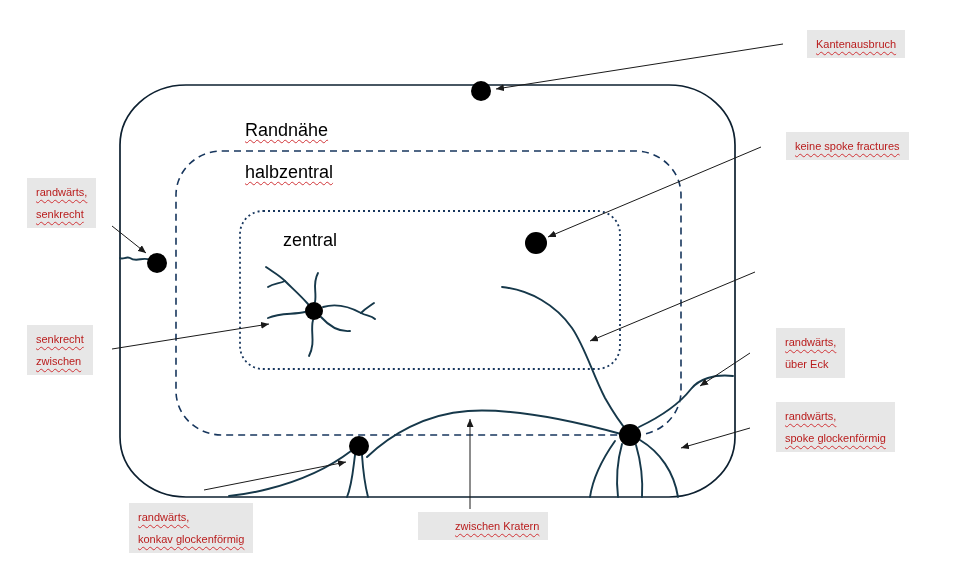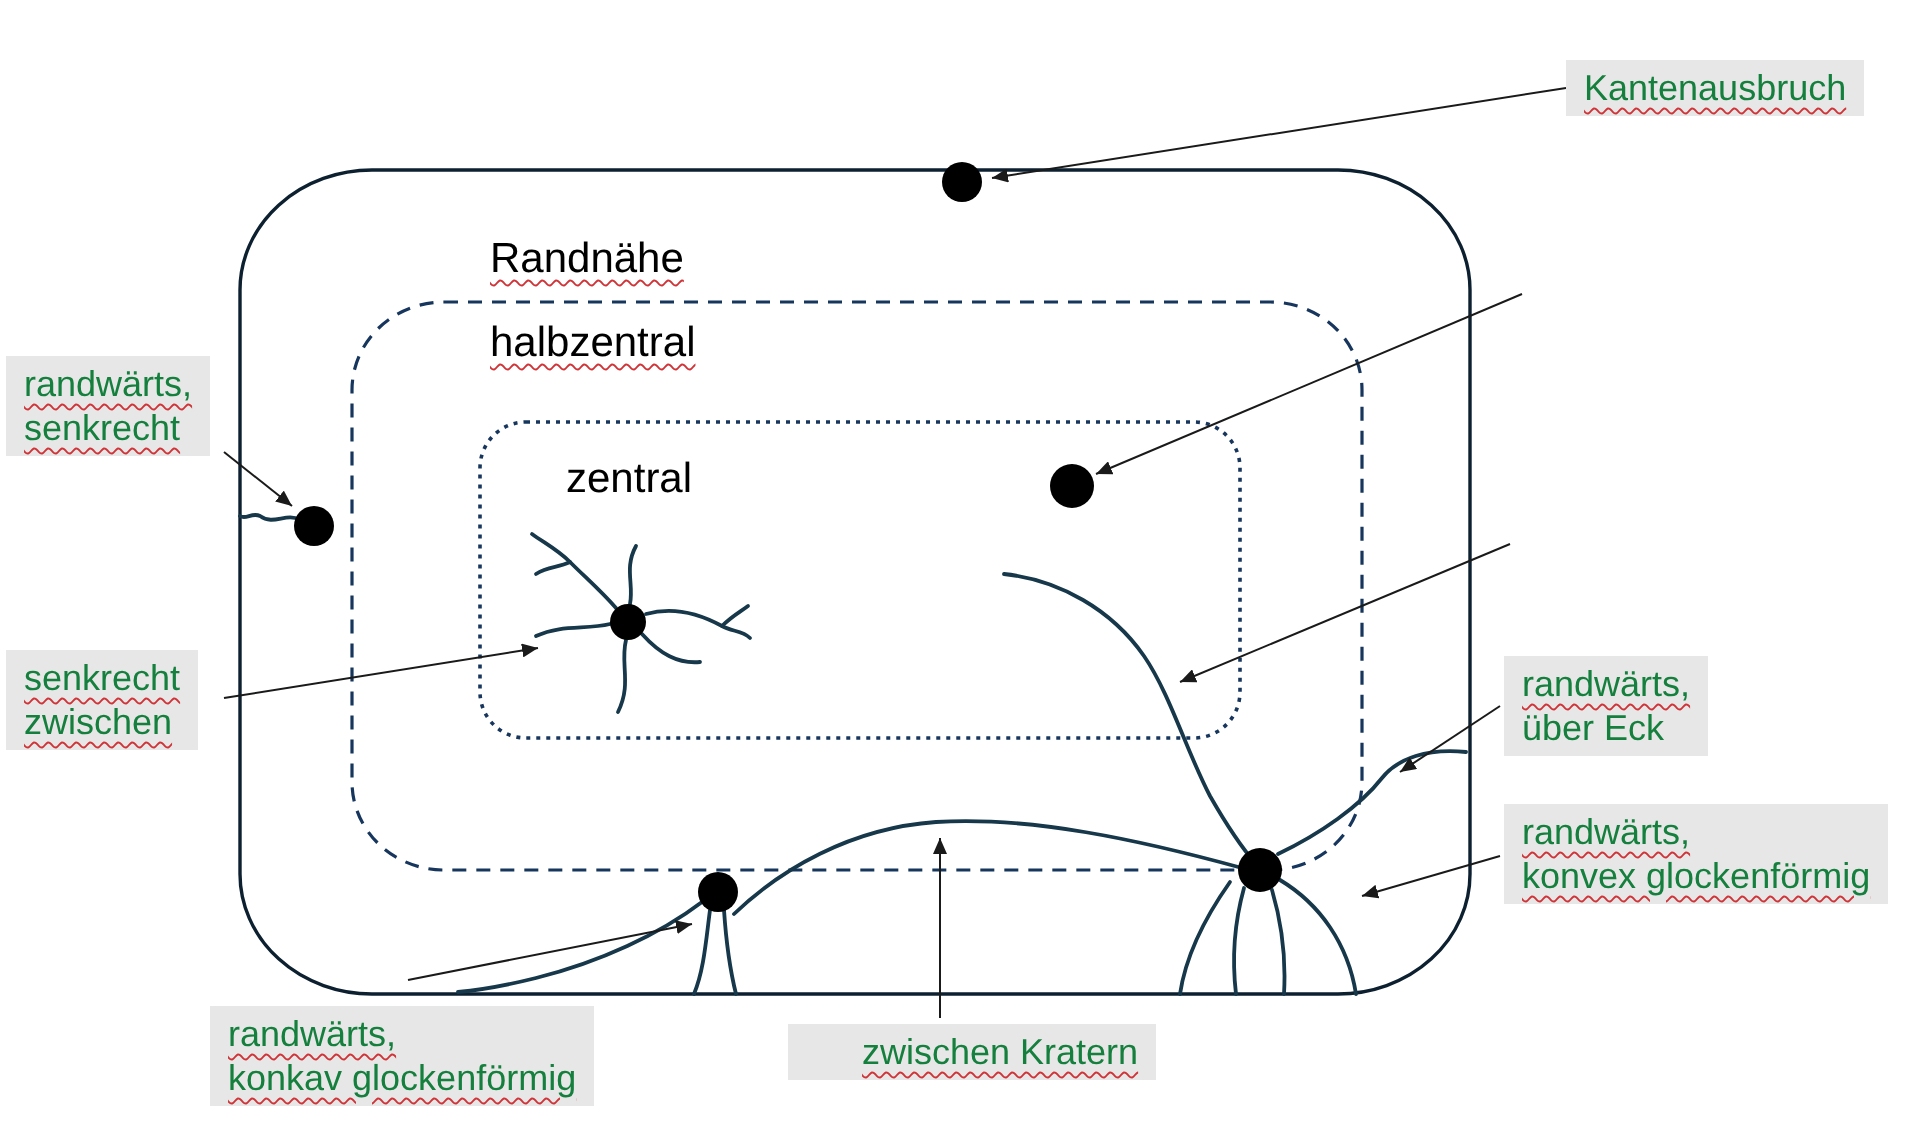--- a/index.html
+++ b/index.html
@@ -2,26 +2,26 @@
 <html><head>
 <meta charset="utf-8">
 <style>
   html,body{margin:0;padding:0;background:#ffffff;}
   #stage{
     position:relative;width:963px;height:565px;background:#ffffff;
     font-family:"Liberation Sans",sans-serif;color:#000;overflow:hidden;
   }
   #diagram-svg{position:absolute;left:0;top:0;}
   .lbl{
-    position:absolute;background:#e7e7e7;color:#15803d;
-    font-size:18px;line-height:22px;padding:3px 9px;white-space:nowrap;
+    position:absolute;background:#e7e7e7;color:#b91c1c;
+    font-size:11px;line-height:22px;padding:3px 9px;white-space:nowrap;margin-left:24px;
   }
   .lbl span{display:block;}
   .region{
-    position:absolute;color:#000;font-size:21px;line-height:20px;white-space:nowrap;
+    position:absolute;color:#000;font-size:18px;line-height:20px;white-space:nowrap;
   }
   .sp{
     text-decoration-line:underline;
     text-decoration-style:wavy;
     text-decoration-color:#d13438;
     text-decoration-thickness:1px;
     text-underline-offset:3px;
   }
 </style>
 </head>
@@ -100,40 +100,43 @@
     <span class="sp">halbzentral</span>
   </div>
   <div class="region" style="left:255px;top:230px;margin-left:28px;">
     <span>zentral</span>
   </div>
 
   <div class="lbl" style="left:783px;top:30px;">
     <span class="sp">Kantenausbruch</span>
   </div>
 
+  <div class="lbl" style="left:762px;top:132px;">
+    <span class="sp">keine spoke fractures</span>
+  </div>
 
   <div class="lbl" style="left:3px;top:178px;">
     <span class="sp">randwärts,</span>
     <span class="sp">senkrecht</span>
   </div>
 
 
   <div class="lbl" style="left:3px;top:325px;">
     <span class="sp">senkrecht</span>
     <span class="sp">zwischen</span>
   </div>
 
   <div class="lbl" style="left:752px;top:328px;">
     <span class="sp">randwärts,</span>
     <span>über Eck</span>
   </div>
 
   <div class="lbl" style="left:752px;top:402px;">
     <span class="sp">randwärts,</span>
-    <span class="sp">konvex glockenförmig</span>
+    <span class="sp">spoke glockenförmig</span>
   </div>
 
   <div class="lbl" style="left:105px;top:503px;">
     <span class="sp">randwärts,</span>
     <span class="sp">konkav glockenförmig</span>
   </div>
 
   <div class="lbl" style="left:394px;top:512px;padding-left:37px;">
     <span class="sp">zwischen Kratern</span>
   </div>

